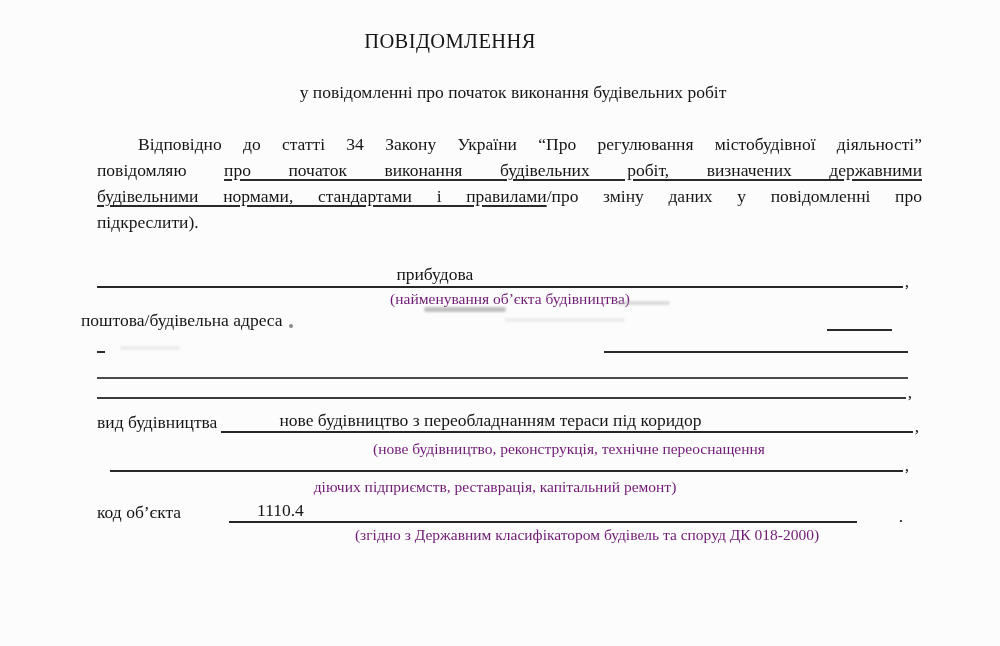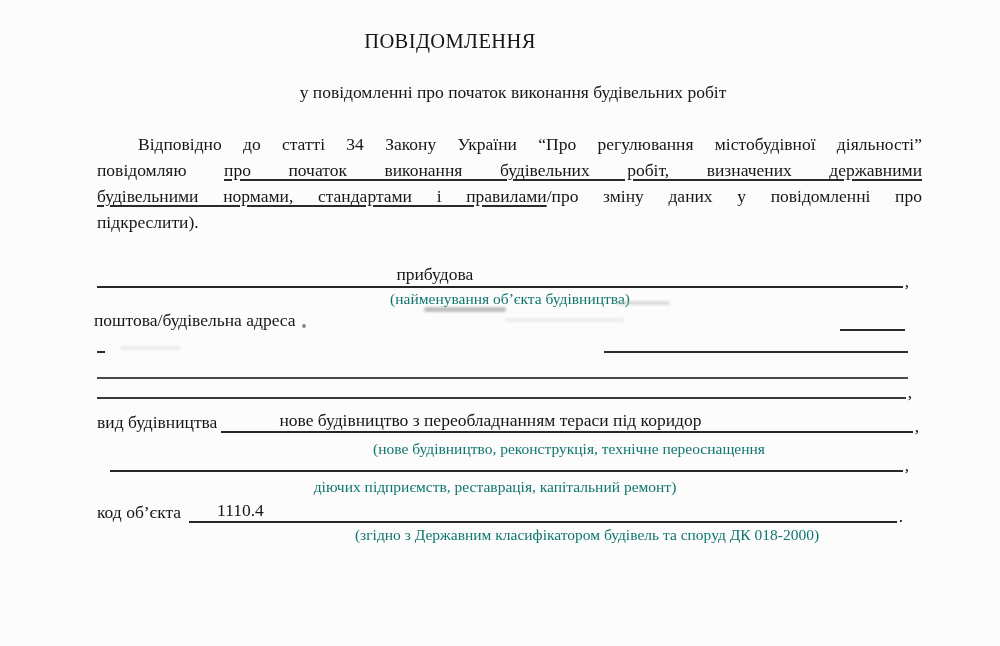--- a/index.html
+++ b/index.html
@@ -40,41 +40,41 @@
   }
   
   .frow{display:flex;align-items:flex-end;font-size:17.5px;}
   .ruled{
     flex:1;
     border-bottom:2px solid #272727;
   }
   .tailmark{line-height:14px;padding-left:2px;}
   .object-row{left:97px;top:264px;width:812px;height:24px;}
   .object-row .ruled{height:24px;line-height:24px;text-align:center;padding-right:130px;}
-  .caption{left:0;width:1000px;text-align:center;font-size:15.5px;color:#0f766e;}
+  .caption{left:0;width:1000px;text-align:center;font-size:15.5px;color:#701a75;}
   .cap-objname{top:290px;padding-left:20px;width:980px;}
-  .address-row{left:94px;top:311px;width:811px;height:20px;}
+  .address-row{left:81px;top:311px;width:811px;height:20px;}
   .addr-spacer{flex:1;}
   .addr-short{width:65px;border-bottom:2px solid #2a2a2a;height:6px;}
   .addr-dot{width:4px;height:4px;background:#8a8a8a;border-radius:50%;margin:0 0 3px 6px;}
   .dash-row{left:97px;top:337px;width:811px;height:16px;display:flex;justify-content:space-between;align-items:flex-end;}
   .seg{border-bottom:2px solid #2c2c2c;height:6px;}
   .seg-dash{width:8px;}
   .seg-mid{width:304px;}
   .hr1{left:97px;top:361px;width:811px;height:16px;border-bottom:2.5px solid #4a4a4a;}
   .hr2{left:97px;top:383px;width:815px;height:16px;}
   .hr2 .ruled{border-bottom:2.5px solid #3a3a3a;height:16px;}
   .vid-row{left:97px;top:412px;width:822px;height:21px;}
   .vid-row .label{margin-right:4px;line-height:21px;}
   .vid-row .ruled{height:21px;line-height:21px;text-align:left;padding-left:58px;}
   .cap-vid1{top:440px;padding-left:138px;width:862px;}
   .blank-row{left:110px;top:456px;width:799px;height:16px;}
   .blank-row .ruled{height:16px;}
   .cap-vid2{top:478px;padding-left:6px;width:978px;}
-  .kod-row{left:97px;top:502px;width:806px;height:21px;}
+  .kod-row{left:97px;top:502px;width:806px;height:21px;gap:40px;}
   .kod-row .label{margin-right:8px;line-height:21px;}
   .kod-row .ruled{height:21px;line-height:21px;text-align:left;padding-left:28px;}
   .cap-kod{top:526px;padding-left:174px;width:826px;}
   
   .smudge{position:absolute;filter:blur(1px);border-radius:3px;}
   .sm1{left:424px;top:307px;width:82px;height:5px;background:#8f8f8f;opacity:.55;}
   .sm2{left:616px;top:301px;width:54px;height:4px;background:#b2b2b2;opacity:.45;}
   .sm3{left:505px;top:318px;width:120px;height:4px;background:#d2d2d2;opacity:.35;}
   .sm4{left:120px;top:346px;width:60px;height:4px;background:#cccccc;opacity:.35;}
 </style>

